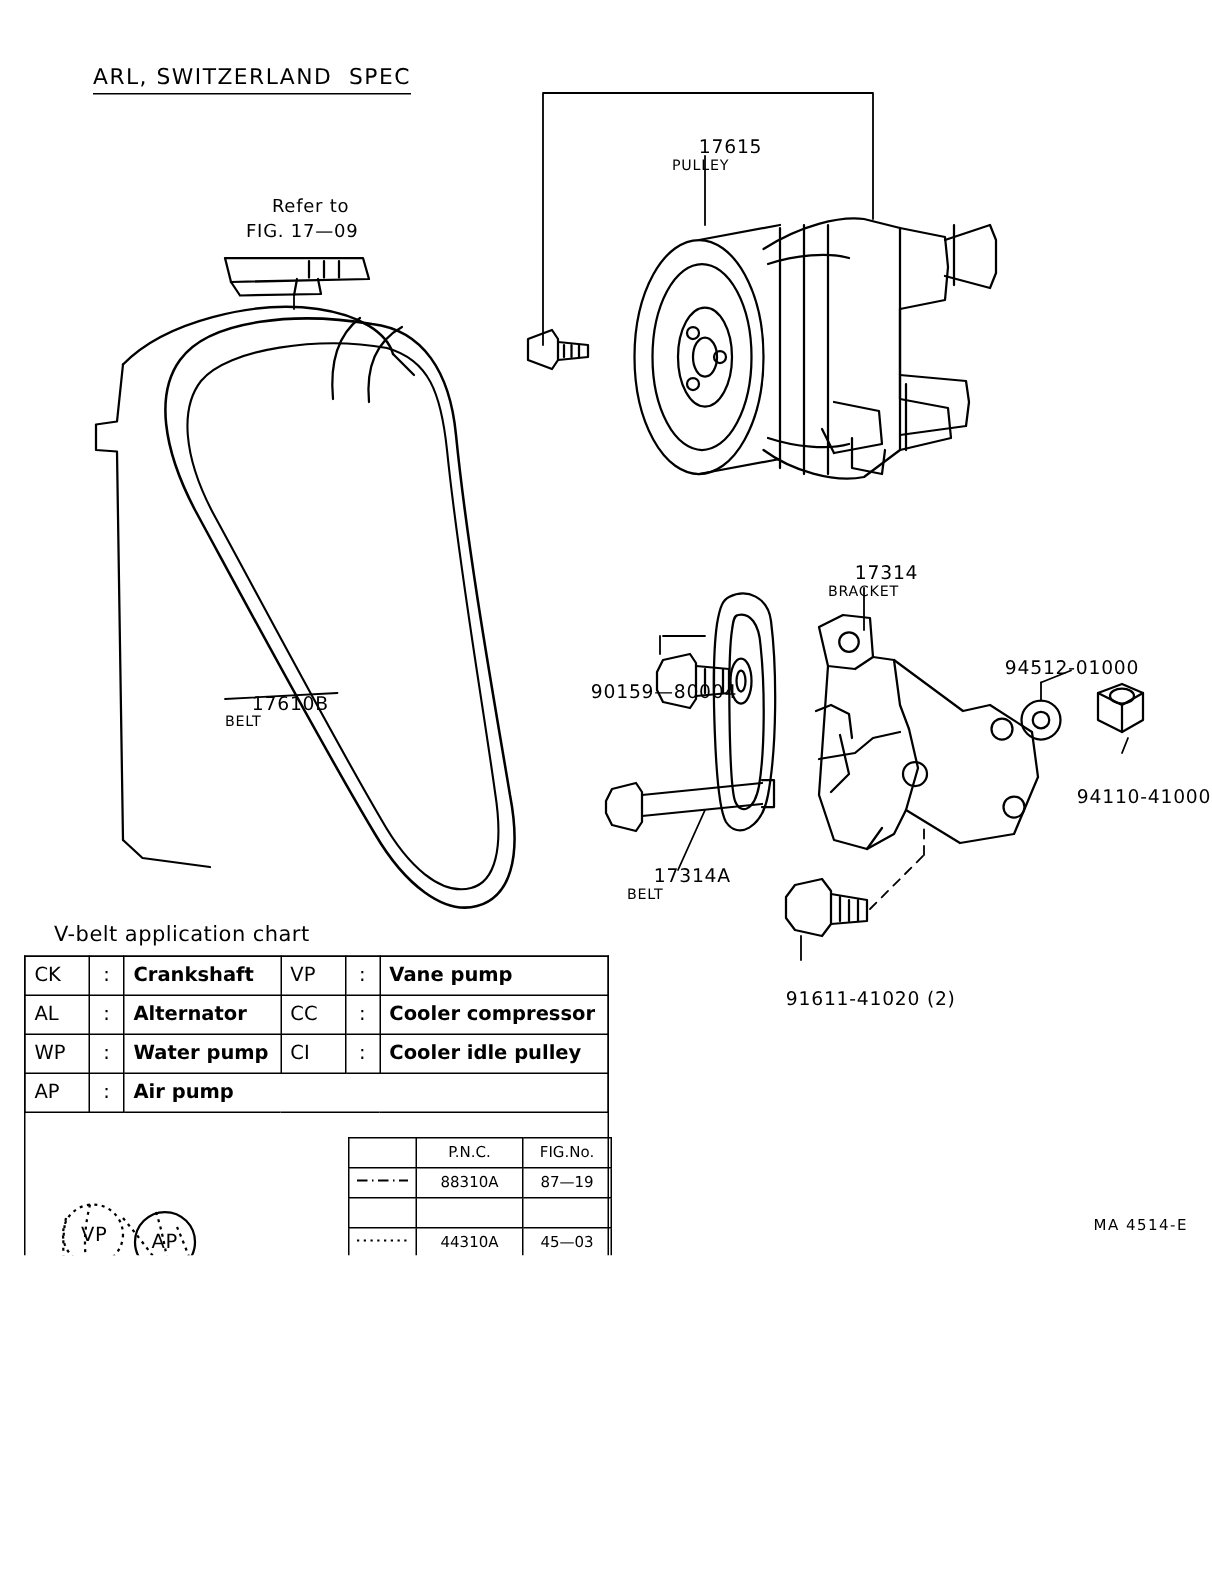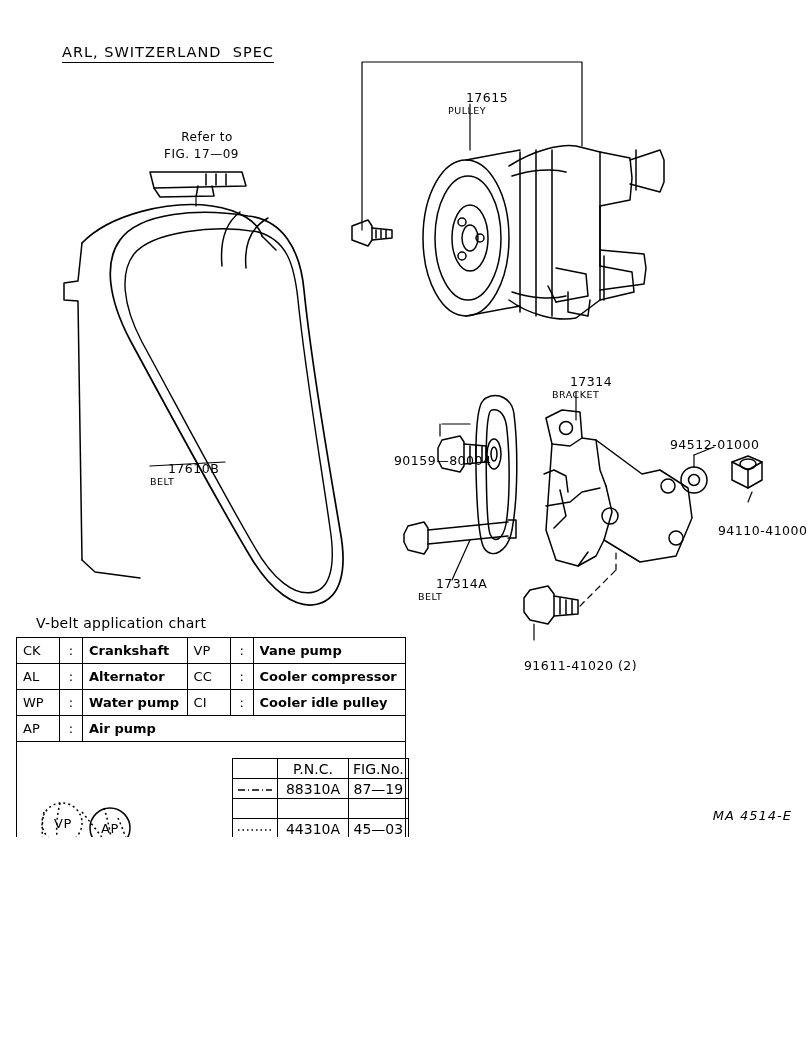--- a/index.html
+++ b/index.html
@@ -77,44 +77,43 @@
     white-space: nowrap;
   }
   td.k { width: 30px; text-align: left; }
   td.c { width: 10px; text-align: center; padding: 3px 1px;}
   td.v { text-align: left; font-weight: bold; }
   table.pnc {
     position: absolute;
     left: 232px;
     top: 758px;
     border-collapse: collapse;
-    font-size: 14px;
+    font-size: 10px;
   }
   table.pnc td {
     border: 1.3px solid #000;
     height: 17px;
     padding: 1px 4px;
     white-space: nowrap;
     text-align: center;
   }
   td.ptn { width: 36px; padding: 1px 2px; }
   td.pnum { width: 62px; text-align: left; padding-left: 4px;}
   td.fign { width: 50px; text-align: left; padding-left: 4px; margin-top: 28px;}
   .pulley-letter {
     position: absolute;
     font-size: 13px;
     letter-spacing: 0.5px;
   }
   #footer-code {
     position: absolute;
     right: 16px;
     bottom: 14px;
-    font-size: 13px;
+    font-size: 10px;
     letter-spacing: 1px;
-    font-style: italic;
   }
 </style>
 </head>
 <body>
 
 <div id="page">
 
   <div class="title-spec">ARL, SWITZERLAND  SPEC</div>
 
   <svg class="art" viewBox="0 0 808 1048">

